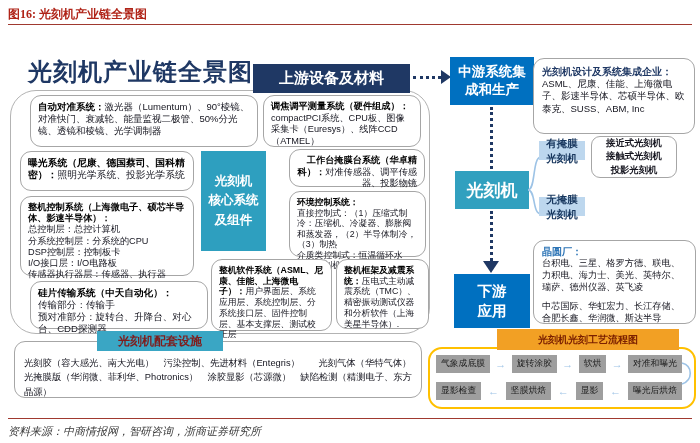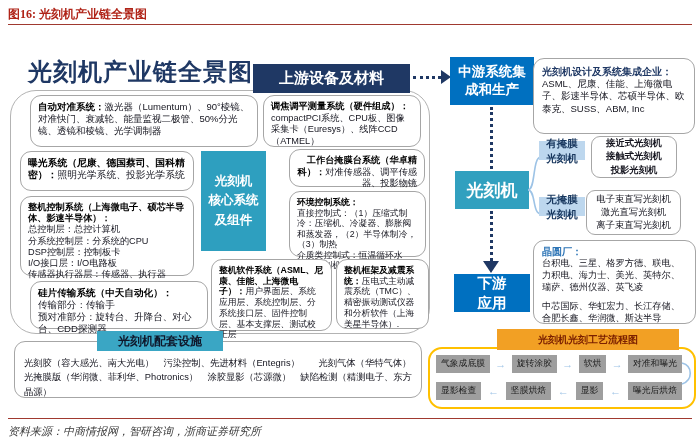--- a/index.html
+++ b/index.html
@@ -16,21 +16,21 @@
   .main-title{left:28px;top:56px;font-size:24px;font-weight:bold;color:#1f3864;letter-spacing:1px;}
   
   .cloud{left:10px;top:90px;width:420px;height:244px;border:1.5px solid #b3b3b3;border-radius:26px;background:transparent;}
   
   .hdr-upstream{left:253px;top:64px;width:157px;height:29px;background:#1f3864;color:#fff;
                 font-size:15px;font-weight:bold;display:flex;align-items:center;justify-content:center;}
   .hdr-mid{left:450px;top:57px;width:84px;height:48px;background:#0070c0;color:#fff;
            font-size:13.5px;font-weight:bold;display:flex;align-items:center;justify-content:center;text-align:center;line-height:1.35;}
   .hdr-machine{left:455px;top:171px;width:74px;height:38px;background:#31a0bf;color:#fff;
            font-size:17px;font-weight:bold;display:flex;align-items:center;justify-content:center;}
-  .hdr-down{left:454px;top:274px;width:76px;height:38px;background:#0070c0;color:#fff;
+  .hdr-down{left:454px;top:274px;width:76px;height:54px;background:#0070c0;color:#fff;
            font-size:14.5px;font-weight:bold;display:flex;align-items:center;justify-content:center;text-align:center;line-height:1.4;}
   .core{left:201px;top:151px;width:65px;height:100px;background:#2e9fbf;color:#fff;
         font-size:12.5px;font-weight:bold;display:flex;align-items:center;justify-content:center;text-align:center;line-height:1.55;}
   
   .dash-h{left:413px;top:76px;width:28px;height:0;border-top:3px dotted #1f3864;}
   .arr-r{left:441px;top:70px;width:0;height:0;border-top:7px solid transparent;border-bottom:7px solid transparent;border-left:10px solid #1f3864;}
   .dot-v1{left:490px;top:107px;width:0;height:62px;border-left:3px dotted #1f3864;}
   .dot-v2{left:490px;top:211px;width:0;height:50px;border-left:3px dotted #1f3864;}
   .arr-d{left:483px;top:261px;width:0;height:0;border-left:8px solid transparent;border-right:8px solid transparent;border-top:12px solid #1f3864;}
   
@@ -40,21 +40,21 @@
   .b-focus{left:263px;top:95px;width:158px;height:52px;font-size:9.2px;}
   .b-expo{left:20px;top:151px;width:174px;height:40px;font-size:9.8px;}
   .b-stage{left:289px;top:149px;width:136px;height:38px;font-size:9.2px;text-align:right;}
   .b-ctrl{left:20px;top:196px;width:174px;height:80px;font-size:9.2px;line-height:1.22;}
   .b-env{left:289px;top:191px;width:137px;height:66px;font-size:8.8px;line-height:1.2;}
   .b-wafer{left:30px;top:281px;width:178px;height:48px;font-size:9.6px;}
   .b-soft{left:211px;top:259px;width:121px;height:72px;font-size:8.8px;line-height:1.22;}
   .b-frame{left:336px;top:259px;width:93px;height:70px;font-size:8.8px;line-height:1.22;}
   
   .supp-box{left:14px;top:341px;width:408px;height:57px;background:#fff;border:1.5px solid #a6a6a6;border-radius:11px;}
-  .supp-tag{left:97px;top:331px;width:126px;height:20px;background:#3aa6c4;color:#0f172a;
+  .supp-tag{left:97px;top:331px;width:126px;height:20px;background:#3aa6c4;color:#7f1d1d;
             font-size:12px;font-weight:bold;display:flex;align-items:center;justify-content:center;}
   .supp-lines{left:24px;top:356px;width:392px;font-size:9.3px;color:#15151f;line-height:1.55;}
   
   .b-design{left:533px;top:58px;width:162px;height:76px;background:#fff;border:1.5px solid #a6a6a6;border-radius:11px;padding:6px 8px;font-size:9.5px;color:#15151f;line-height:1.3;}
   .b-design .ttl{font-weight:bold;color:#1f3864;font-size:10px;}
   .lbl-mask{width:46px;height:19px;background:#bdd7ee;color:#17365d;font-size:10.5px;font-weight:bold;
             display:flex;align-items:center;justify-content:center;text-align:center;line-height:1.35;}
   .lbl-masked{left:539px;top:141px;}
   .lbl-maskless{left:539px;top:197px;}
   .b-types{background:#fff;border:1.5px solid #a6a6a6;border-radius:9px;color:#15151f;font-size:9.3px;
@@ -158,23 +158,20 @@
     <path d="M1,42 C9,42 5,66 14,66" stroke="#9dc3e6" stroke-width="1.6" fill="none"></path>
   </svg>
 
   <div class="abs lbl-mask lbl-masked pre">有掩膜
 光刻机</div>
   <div class="abs b-types b-types1 pre">接近式光刻机
 接触式光刻机
 投影光刻机</div>
   <div class="abs lbl-mask lbl-maskless pre">无掩膜
 光刻机</div>
-  <div class="abs b-types b-types2 pre">电子束直写光刻机
-激光直写光刻机
-离子束直写光刻机</div>
 
   <div class="abs b-fabs">
     <div class="ttl">晶圆厂：</div>
     <div>台积电、三星、格罗方德、联电、力积电、海力士、美光、英特尔、瑞萨、德州仪器、英飞凌</div>
     <div class="fab-gap"></div>
     <div>中芯国际、华虹宏力、长江存储、合肥长鑫、华润微、斯达半导</div>
   </div>
 
   <div class="abs flow-box"></div>
   <div class="abs flow-hdr">光刻机光刻工艺流程图</div>

